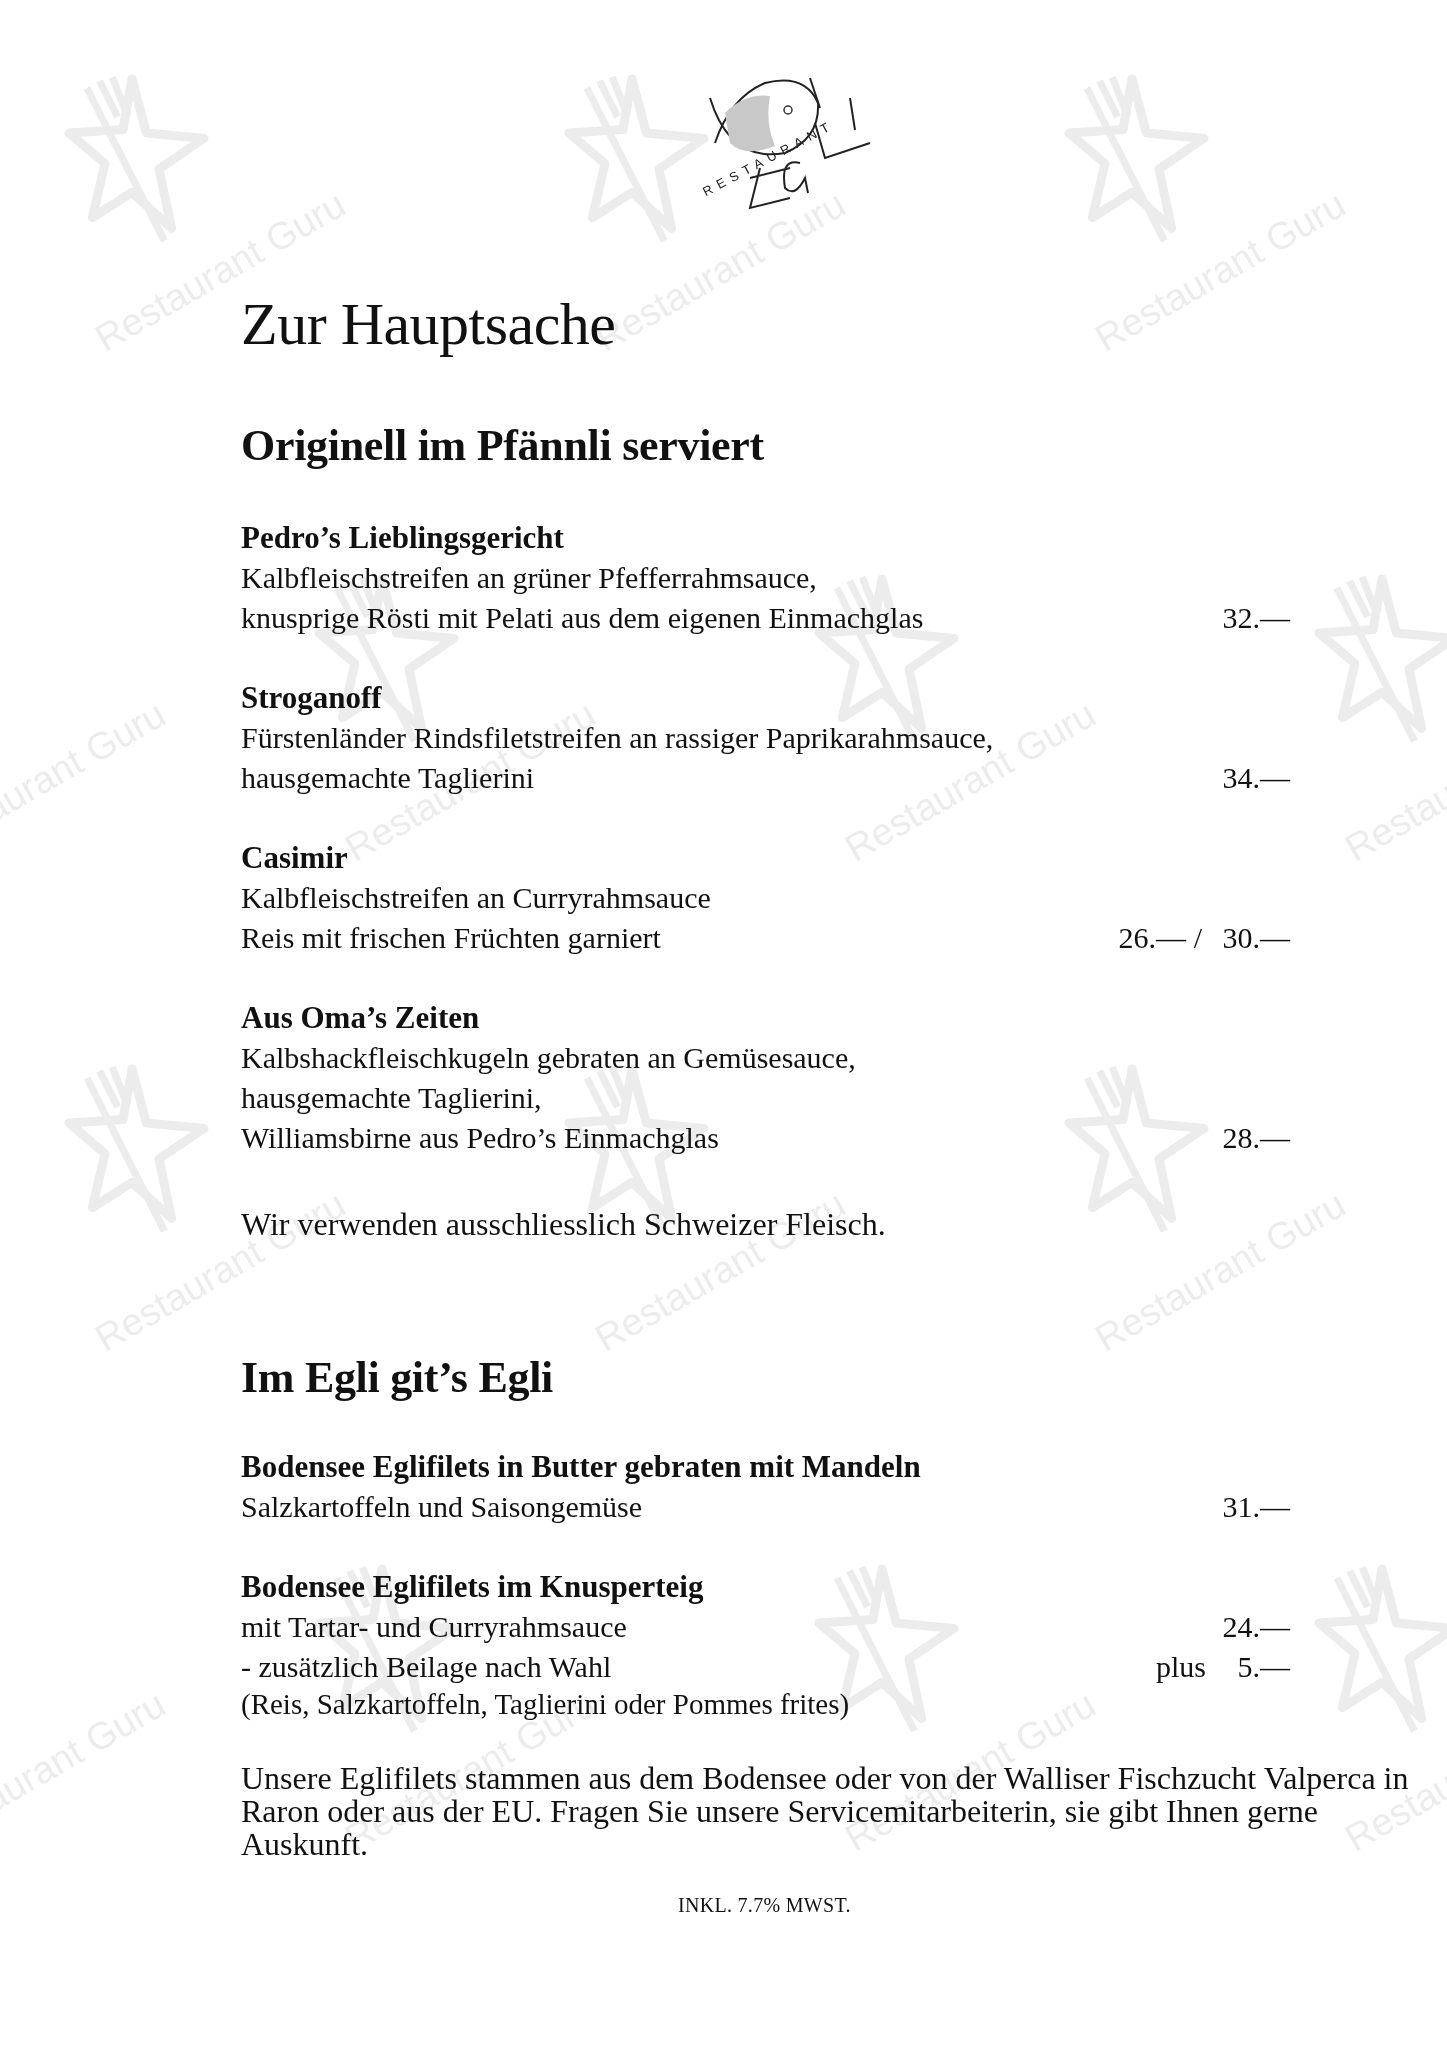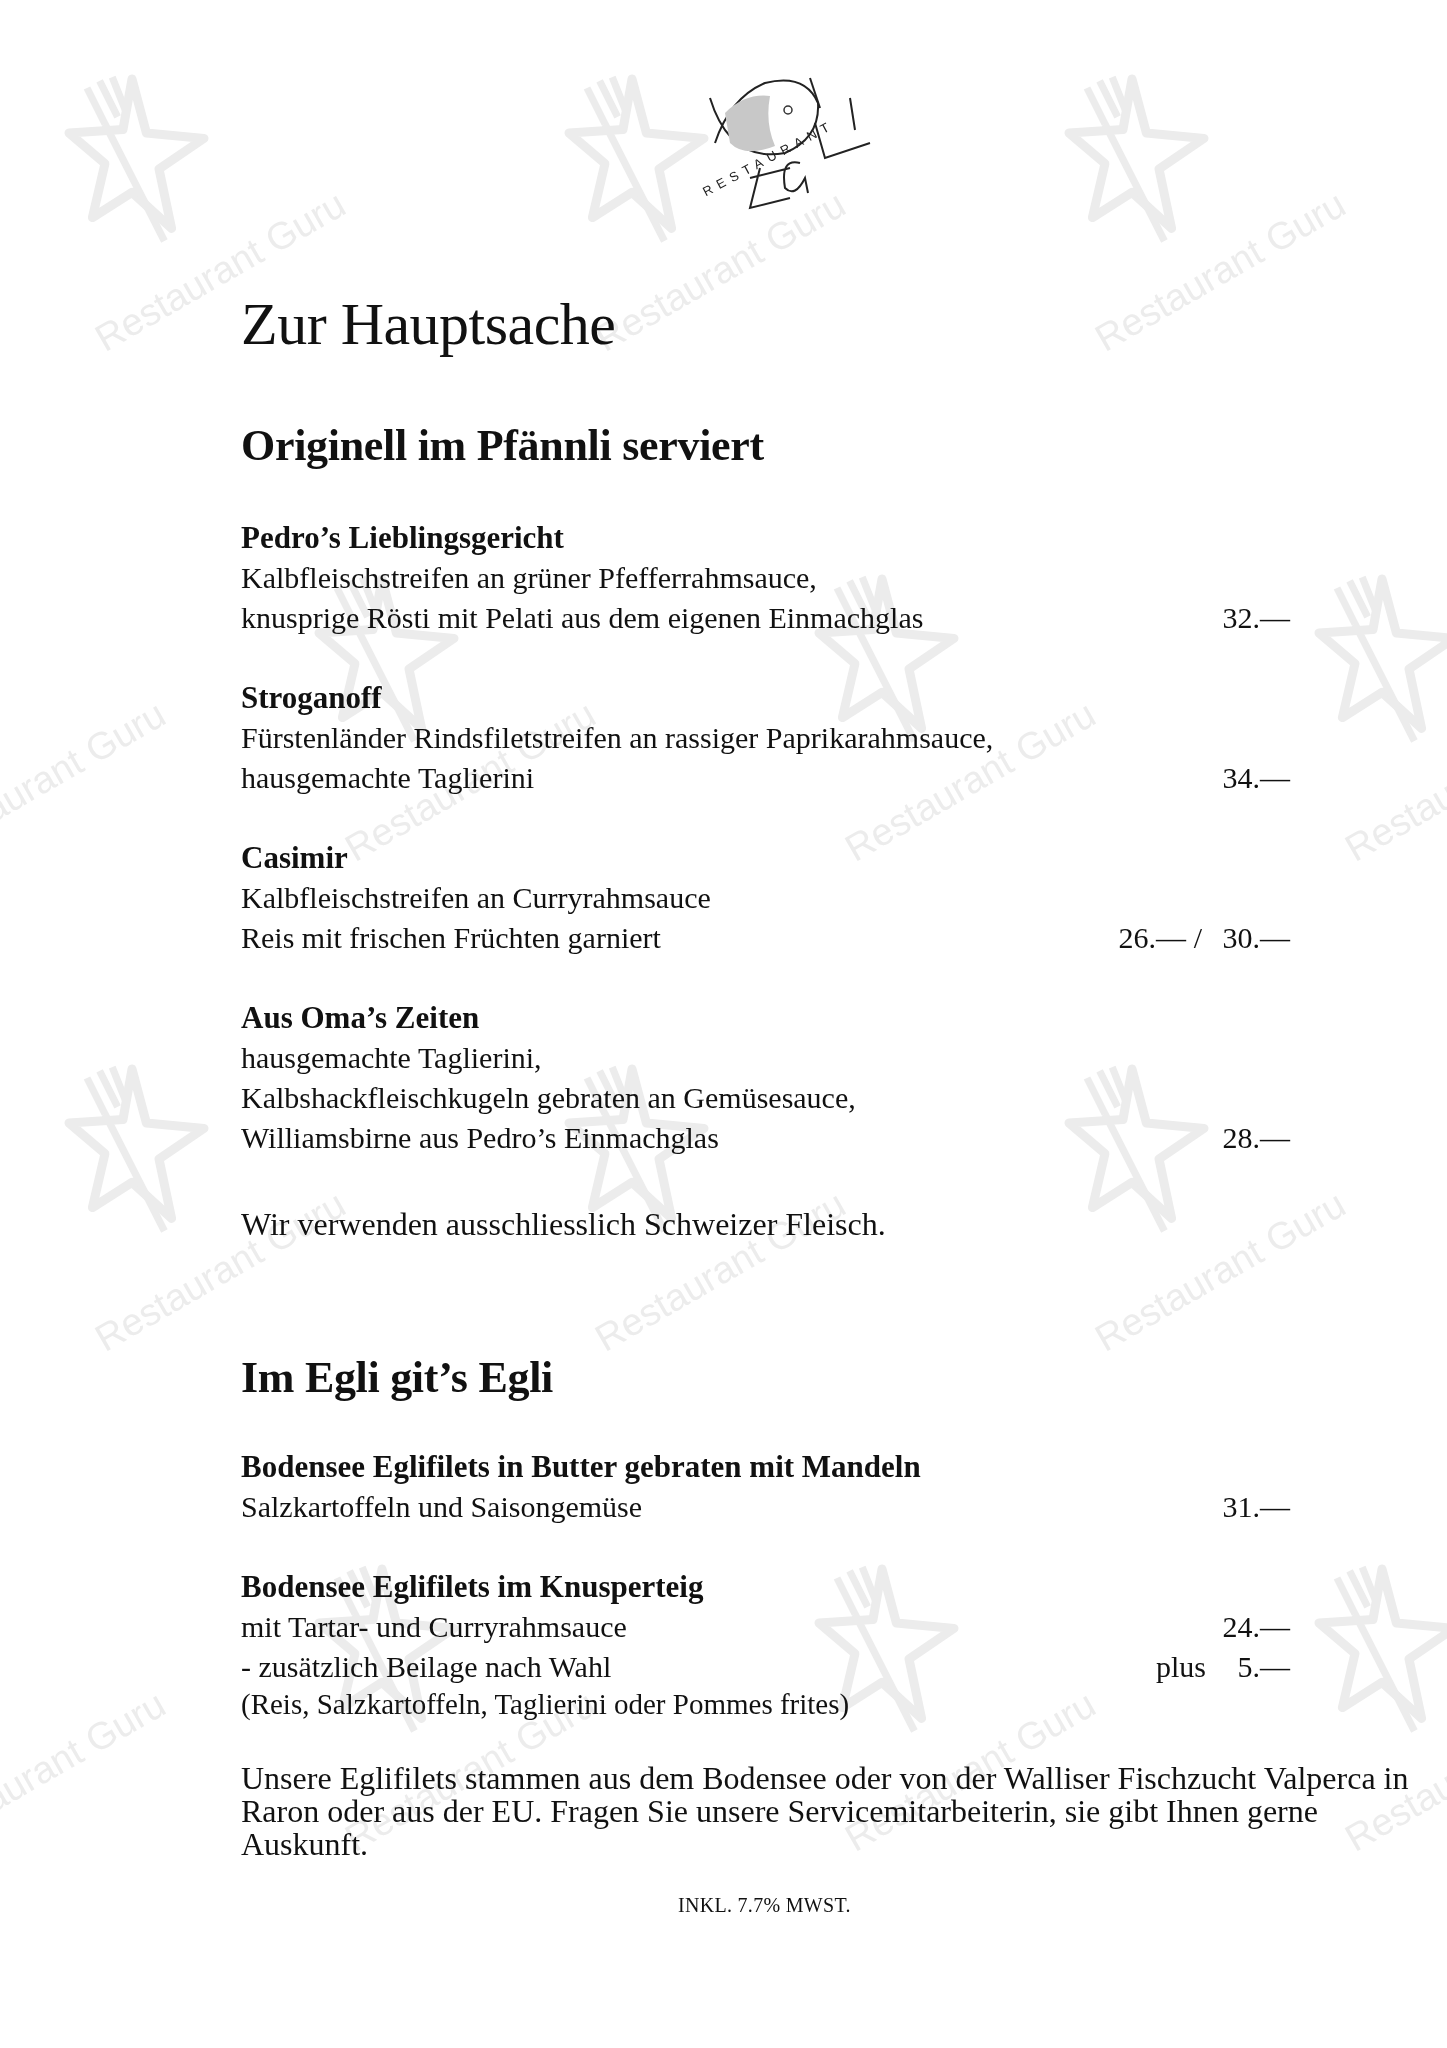--- a/index.html
+++ b/index.html
@@ -134,22 +134,22 @@
     <div class="line">
       <span>Reis mit frischen Früchten garniert</span>
       <span class="price2">26.—</span>
       <span class="slash">/</span>
       <span class="price">30.—</span>
     </div>
   </div>
 
   <div class="item" style="top:998px">
     <div class="item-name">Aus Oma’s Zeiten</div>
+    <div class="line">Kalbshackfleischkugeln gebraten an Gemüsesauce,</div>
     <div class="line">hausgemachte Taglierini,</div>
-    <div class="line">Kalbshackfleischkugeln gebraten an Gemüsesauce,</div>
     <div class="line">
       <span>Williamsbirne aus Pedro’s Einmachglas</span>
       <span class="price">28.—</span>
     </div>
   </div>
 
   <div class="note" style="top:1208px">Wir verwenden ausschliesslich Schweizer Fleisch.</div>
 
   <div class="h2" style="top:1352px">Im Egli git’s Egli</div>
 

